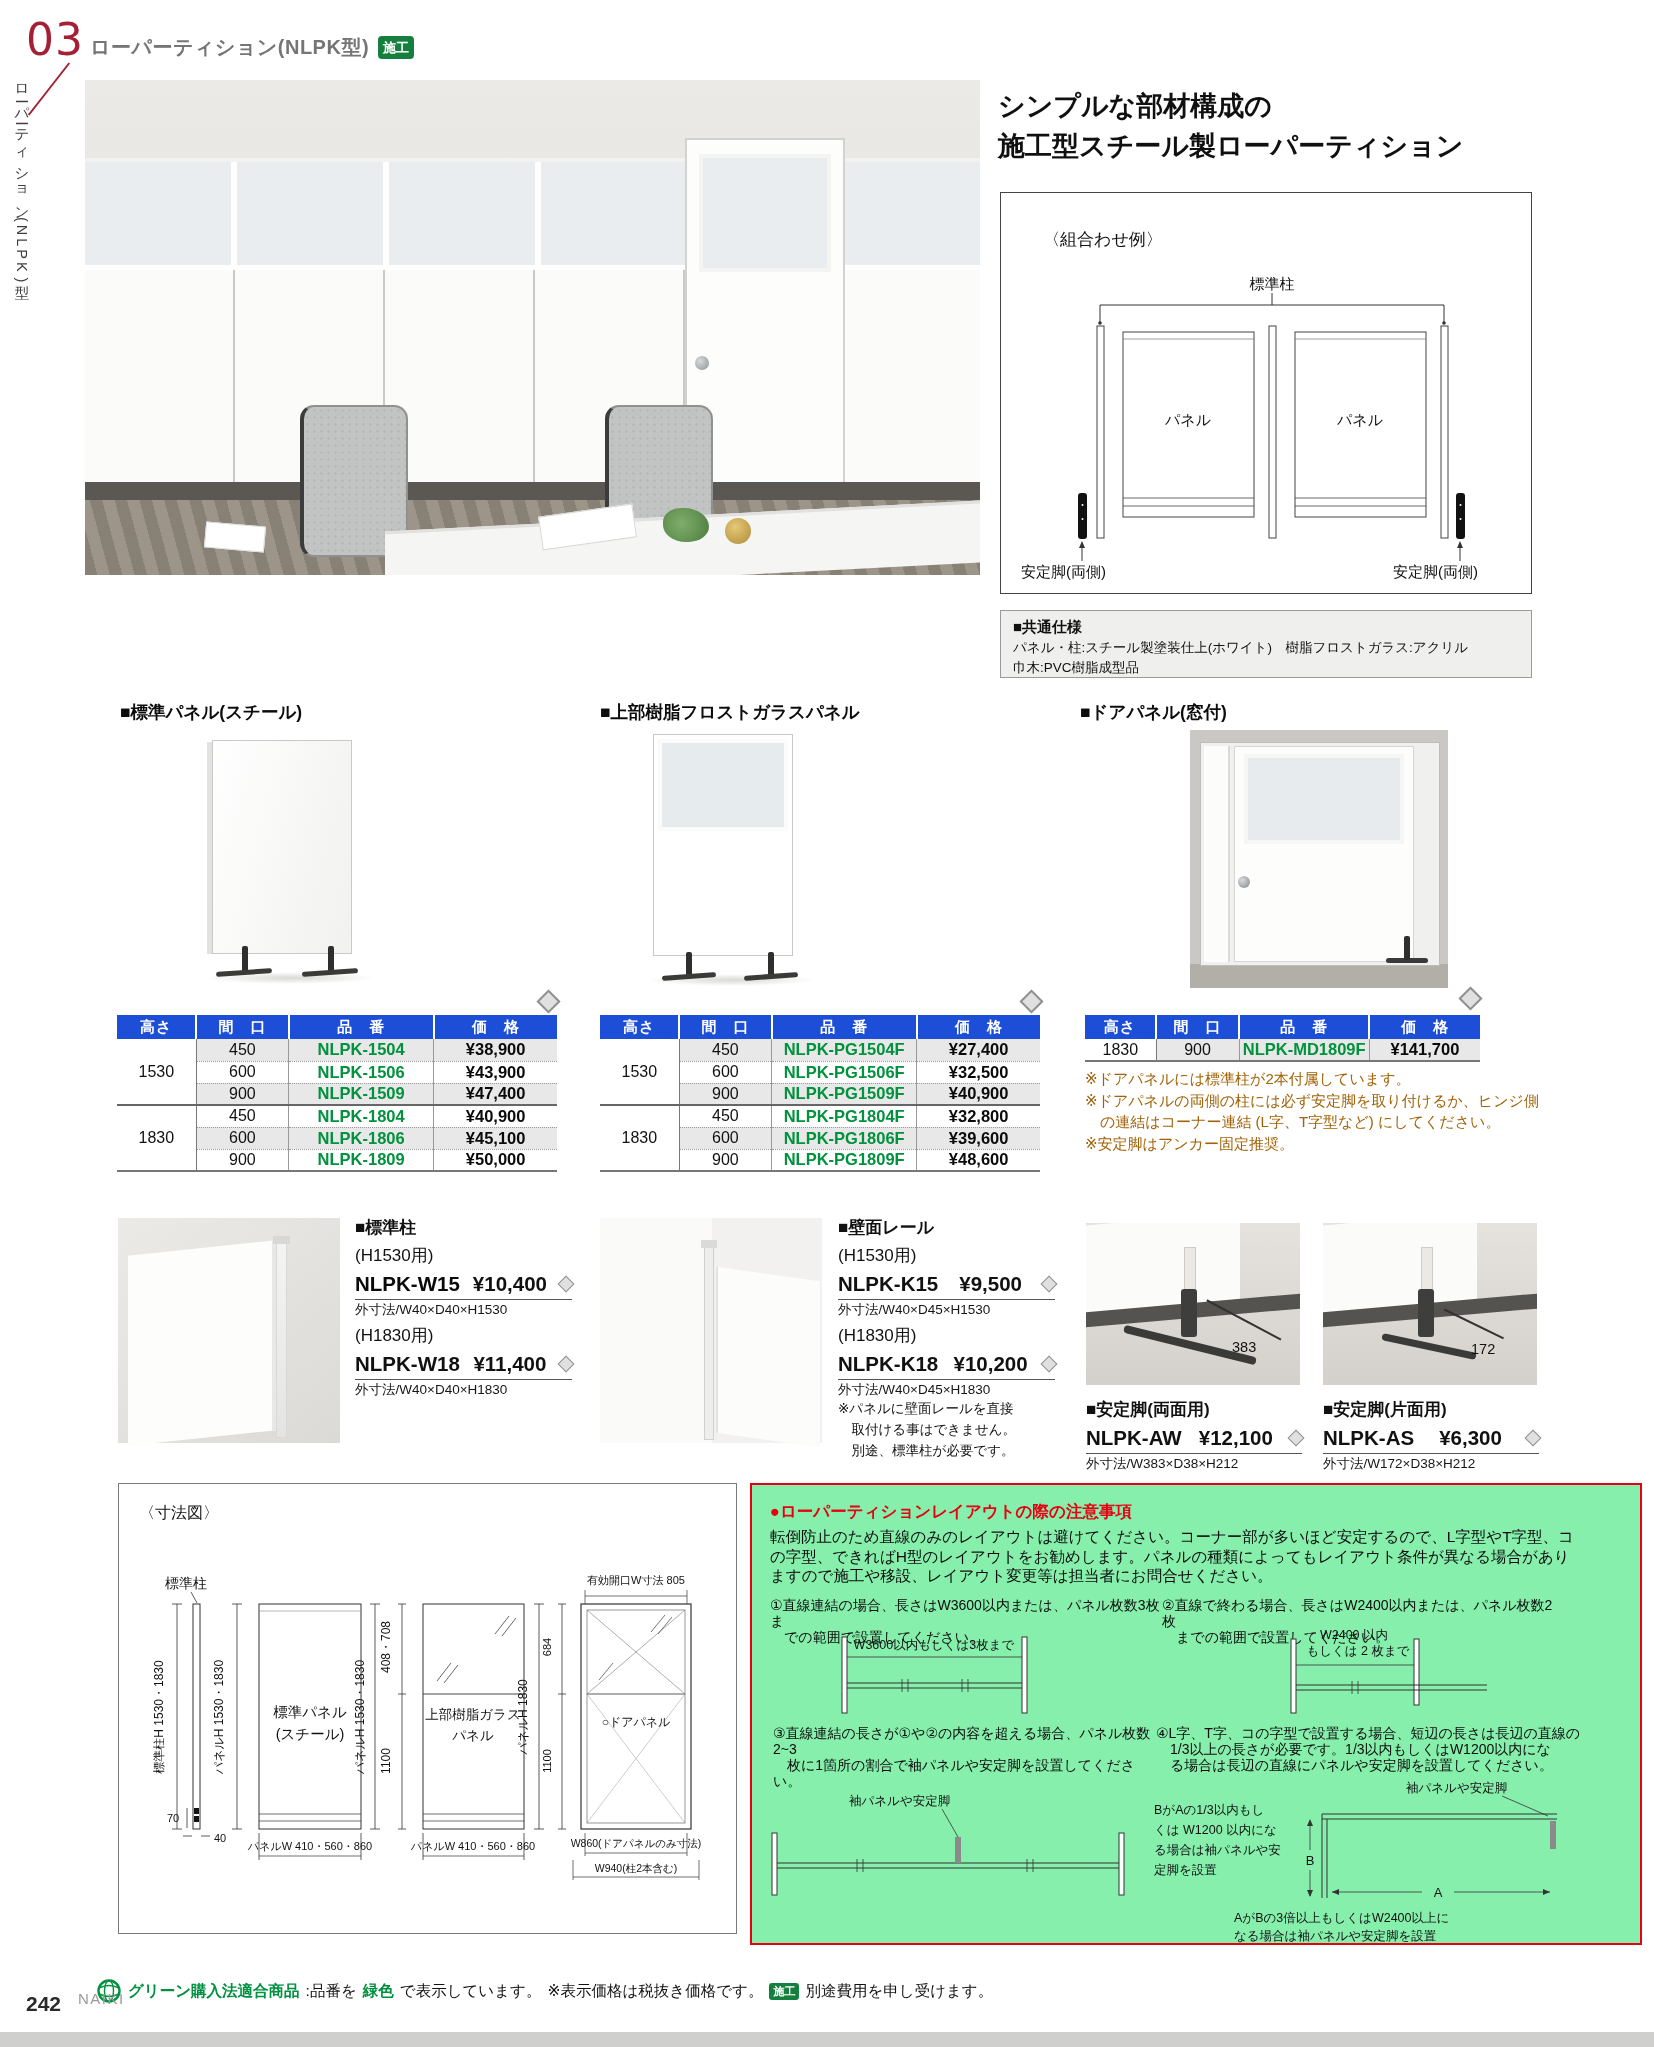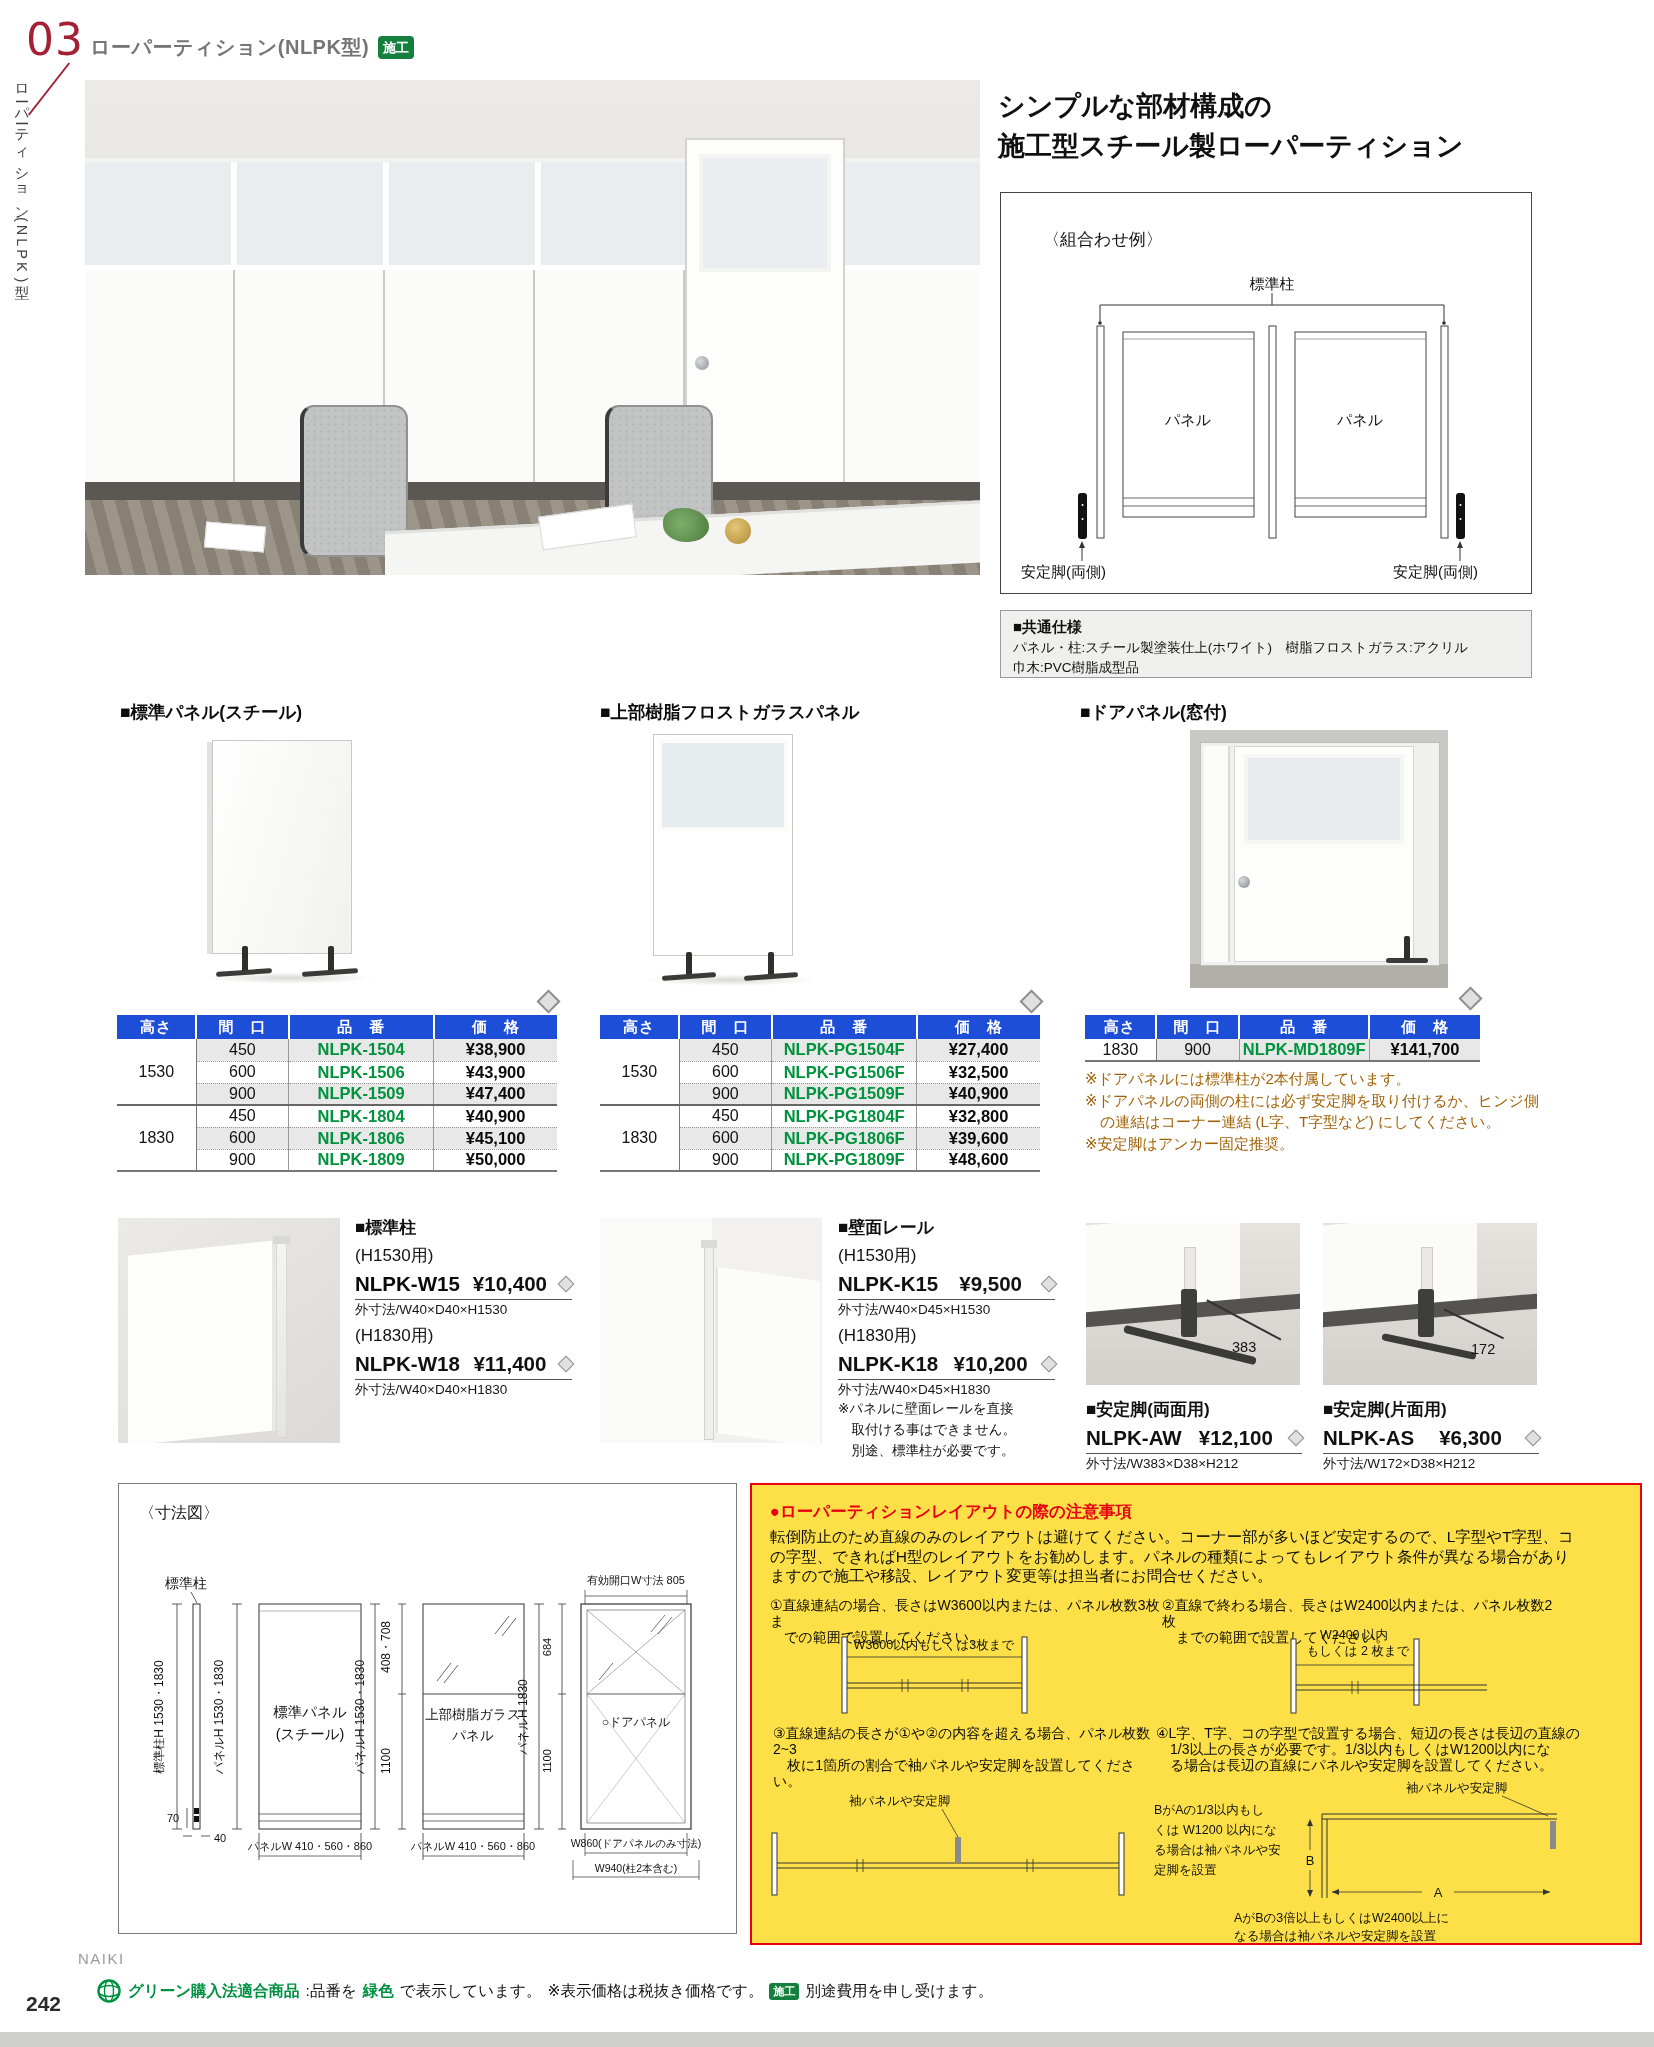--- a/index.html
+++ b/index.html
@@ -54,21 +54,21 @@
   .acc-block{position:absolute}
   .acc-title{font-size:17px;font-weight:700}
   .acc-for{font-size:17px;margin-top:5px}
   .acc-code-line{display:flex;align-items:center;justify-content:space-between;font-size:20.5px;font-weight:700;
                  border-bottom:1px solid #555;padding:3px 0 3px 0;margin-top:2px}
   .acc-dims{font-size:13.5px;margin-top:1px;color:#161616}
   .acc-note{font-size:13.5px;line-height:1.55;}
 
   
   .dim-box{border:1px solid #7a7a7a;background:#fff}
-  .notice-box{border:2px solid #e60012;background:#fde047}
+  .notice-box{border:2px solid #e60012;background:#86efac}
   .notice-title{font-size:16.5px;font-weight:700;color:#e60012}
   .notice-body{font-size:15.5px;line-height:19.5px;color:#0b0b0b}
   .notice-item{font-size:14px;line-height:16px;color:#0b0b0b}
 
   svg text{font-family:"Liberation Sans","DejaVu Sans",sans-serif;fill:#111}
 
   
   .photo{overflow:hidden;background:linear-gradient(#eceae6,#dedcd8)}
   .chair-back{border-radius:14px;background-color:#c2c4c3;
       background-image:radial-gradient(#70737228 1.3px,transparent 1.4px);background-size:7px 7px;
@@ -631,14 +631,14 @@
   <span class="green">グリーン購入法適合商品</span>
     <span>:品番を</span>
     <span class="green">緑色</span>
     <span>で表示しています。</span>
   <span>※表示価格は税抜き価格です。</span>
   <span class="badge-blue small">施工</span>
   <span>別途費用を申し受けます。</span>
 </div>
 
 <div class="abs pgnum" style="left:26px;top:1992px">242</div>
-<div class="abs brand" style="left:78px;top:1950px">NAIKI</div>
+<div class="abs brand" style="left:78px;top:1990px">NAIKI</div>
 <div class="abs" style="left:0;top:2032px;width:1654px;height:15px;background:#cfcfcd"></div>
 
 </body></html>

